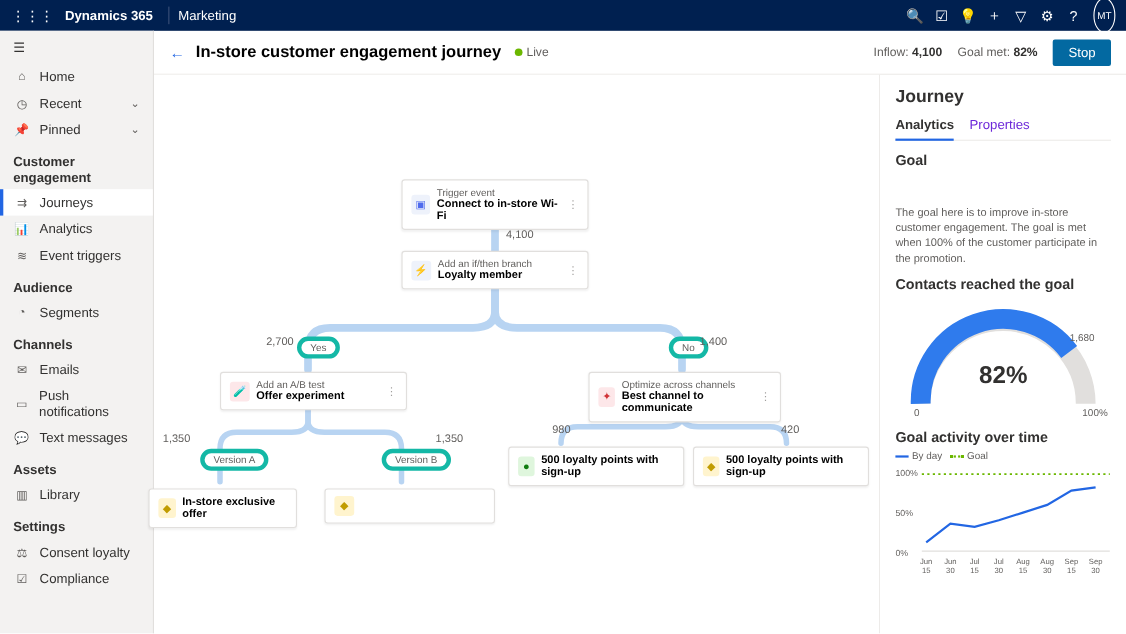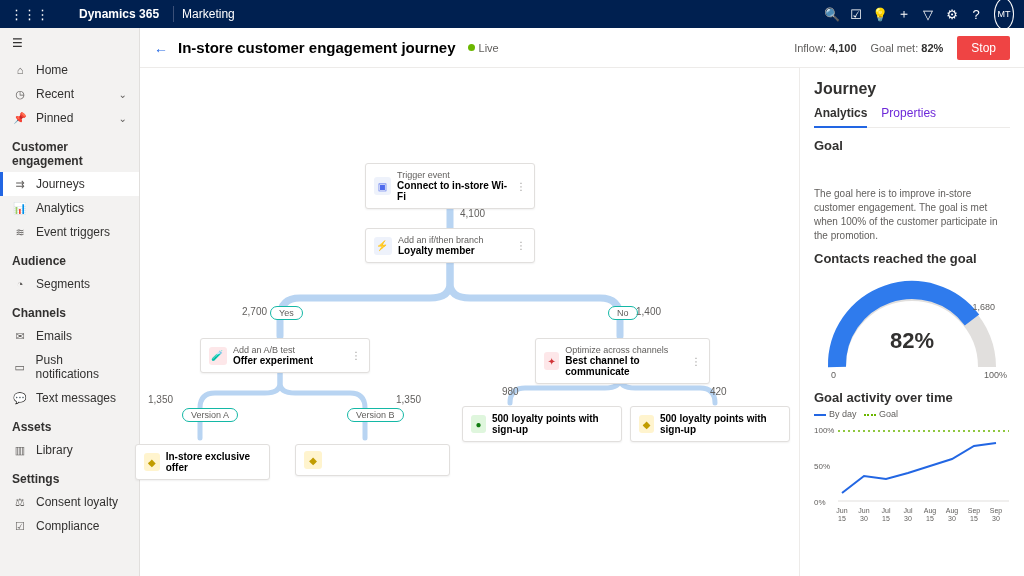--- a/index.html
+++ b/index.html
@@ -1,19 +1,19 @@
 <!DOCTYPE html>
 <html><head>
 <meta charset="utf-8">
 <style>
 * { box-sizing: border-box; margin: 0; padding: 0; font-family: "Segoe UI", sans-serif; }
 body { width: 1024px; height: 576px; overflow: hidden; background: #fff; }
 .topbar { height: 28px; background: #002050; color: #fff; display: flex; align-items: center; padding: 0 10px; font-size: 12px; }
 .topbar .waffle { font-size: 13px; margin-right: 10px; }
-.topbar .brand { font-weight: 600; margin-right: 6px; margin-left: 20px; }
+.topbar .brand { font-weight: 600; margin-right: 6px; }
 .topbar .divider { width: 1px; height: 16px; background: #3b5078; margin: 0 8px; }
 .topbar .area { font-size: 12px; }
 .topbar .spacer { flex: 1; }
 .topbar .ticon { width: 24px; text-align: center; font-size: 13px; cursor: pointer; }
 .avatar { width: 20px; height: 32px; border-radius: 50%; border: 1px solid #fff; font-size: 9px; display: flex; align-items: center; justify-content: center; margin-left: 6px; }
 .layout { display: flex; height: 548px; }
 .sidebar { width: 140px; background: #f3f2f1; border-right: 1px solid #e1dfdd; font-size: 12px; color: #323130; overflow: hidden; }
 .sb-toggle { padding: 8px 12px; }
 .sb-item { display: flex; align-items: center; padding: 5px 12px; cursor: pointer; position: relative; }
 .sb-item.active { background: #fff; }
@@ -23,30 +23,30 @@
 .sb-header { padding: 10px 12px 4px; font-weight: 600; font-size: 12px; color: #323130; }
 .main { flex: 1; display: flex; flex-direction: column; }
 .titlebar { height: 40px; display: flex; align-items: center; padding: 0 14px; border-bottom: 1px solid #edebe9; }
 .back { color: #2266e3; font-size: 14px; margin-right: 10px; cursor: pointer; }
 .title { font-size: 15px; font-weight: 600; }
 .status-dot { width: 7px; height: 7px; background: #6bb700; border-radius: 50%; margin-left: 12px; margin-right: 4px; }
 .status-text { font-size: 11px; color: #605e5c; }
 .titlebar .spacer { flex: 1; }
 .stat { font-size: 11px; color: #605e5c; margin-right: 14px; }
 .stat b { color: #323130; font-weight: 600; }
-.stop-btn { background: #ef4444; color: #fff; border: none; padding: 5px 14px; font-size: 12px; border-radius: 2px; cursor: pointer; }
+.stop-btn { background: #0369a1; color: #fff; border: none; padding: 5px 14px; font-size: 12px; border-radius: 2px; cursor: pointer; }
 .content { flex: 1; display: flex; }
 .canvas { flex: 1; position: relative; background: #fff; }
 .canvas svg.connectors { position: absolute; inset: 0; width: 100%; height: 100%; pointer-events: none; }
 .node { position: absolute; background: #fff; border: 1px solid #e1dfdd; border-radius: 3px; box-shadow: 0 1px 2px rgba(0,0,0,0.06); display: flex; align-items: center; padding: 6px 8px; font-size: 10px; }
 .node .nicon { width: 18px; height: 18px; border-radius: 3px; display: flex; align-items: center; justify-content: center; margin-right: 6px; font-size: 10px; }
 .node .ntxt .sub { color: #605e5c; font-size: 9px; }
 .node .ntxt .main { font-weight: 600; font-size: 10px; }
 .node .dots { margin-left: auto; color: #a19f9d; padding-left: 6px; }
-.pill { position: absolute; background: #fff; border: 1px solid #14b8a6; border-radius: 10px; padding: 1px 8px; font-size: 9px; color: #605e5c; }
+.pill { position: absolute; background: #fff; border: 4px solid #14b8a6; border-radius: 10px; padding: 1px 8px; font-size: 9px; color: #605e5c; }
 .cnt { position: absolute; font-size: 10px; color: #605e5c; }
 .rpanel { width: 225px; border-left: 1px solid #edebe9; padding: 12px 14px; font-size: 11px; color: #323130; overflow: hidden; }
 .rpanel h2 { font-size: 16px; font-weight: 700; margin-bottom: 8px; }
 .rtabs { display: flex; gap: 14px; border-bottom: 1px solid #edebe9; margin-bottom: 10px; }
 .rtab { font-size: 12px; padding-bottom: 6px; cursor: pointer; color: #6d28d9; }
 .rtab.active { color: #323130; font-weight: 600; border-bottom: 2px solid #2266e3; margin-bottom: -1px; }
 .rsec { font-size: 13px; font-weight: 600; margin: 8px 0 4px; }
 .rpanel p { font-size: 10px; color: #605e5c; line-height: 1.4; margin-top: 34px; }
 .gauge { position: relative; width: 190px; height: 110px; margin: 6px auto 0; }
 .gauge .pct { position: absolute; top: 56px; width: 100%; text-align: center; font-size: 22px; font-weight: 600; }

